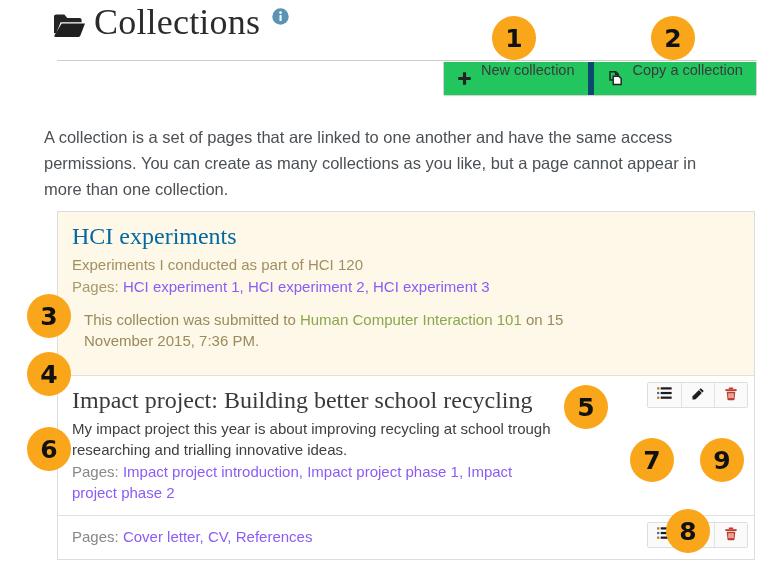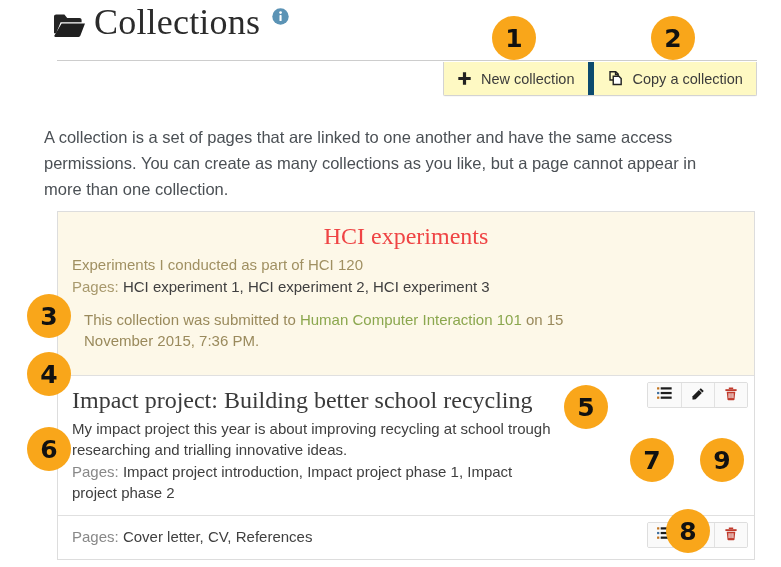--- a/index.html
+++ b/index.html
@@ -71,26 +71,25 @@
     top: 62px;
     display: flex;
     border: 1px solid #d3d3d3;
     border-top: none;
     background: #fbfbfb;
     border-radius: 0 0 2px 2px;
     box-shadow: 0 1px 1px rgba(0,0,0,.03);
   }
   .btn {
     display: flex;
-    align-items: center;
     height: 33px;
     padding: 0 13px;
     font-size: 14.5px;
     color: #3b3b3b;
-    background: #fef9c3;
+    background: #22c55e;
     border: none;
     cursor: pointer;
     white-space: nowrap;
     font-family: "Liberation Sans", sans-serif;
   }
   .btn + .btn {
     border-left: 6px solid #0c4a6e;
   }
   .btn .gi {
     margin-right: 9px;
@@ -132,39 +131,39 @@
     color: #9a8a5c;
   }
   .collection-title {
     font-family: "Liberation Serif", serif;
     font-size: 24px;
     font-weight: 400;
     line-height: 31px;
     margin: 0 0 2px 0;
     color: #3a3a3a;
   }
-  .collection-item.submitted .collection-title { color: #ef4444; text-align: center; }
+  .collection-item.submitted .collection-title { color: #0369a1; }
   .collection-desc {
     font-size: 15px;
     line-height: 21px;
     margin: 0;
     color: #3f3f3f;
     max-width: 520px;
   }
   .collection-item.submitted .collection-desc { color: #a09062; max-width: none; }
   .pages-line {
     font-size: 15px;
     line-height: 21px;
     margin: 1px 0 0 0;
     color: #888888;
     max-width: 470px;
   }
   .collection-item.submitted .pages-line { color: #a8996d; max-width: none; }
   .pages-line a, .submit-line a {
-    color: #404040;
+    color: #8b5cf6;
     text-decoration: none;
   }
   .submit-line {
     font-size: 15px;
     line-height: 21px;
     margin: 12px;
     color: #9a8a5c;
     max-width: 540px;
   }
   .submit-line a { color: #8ba74e; }

